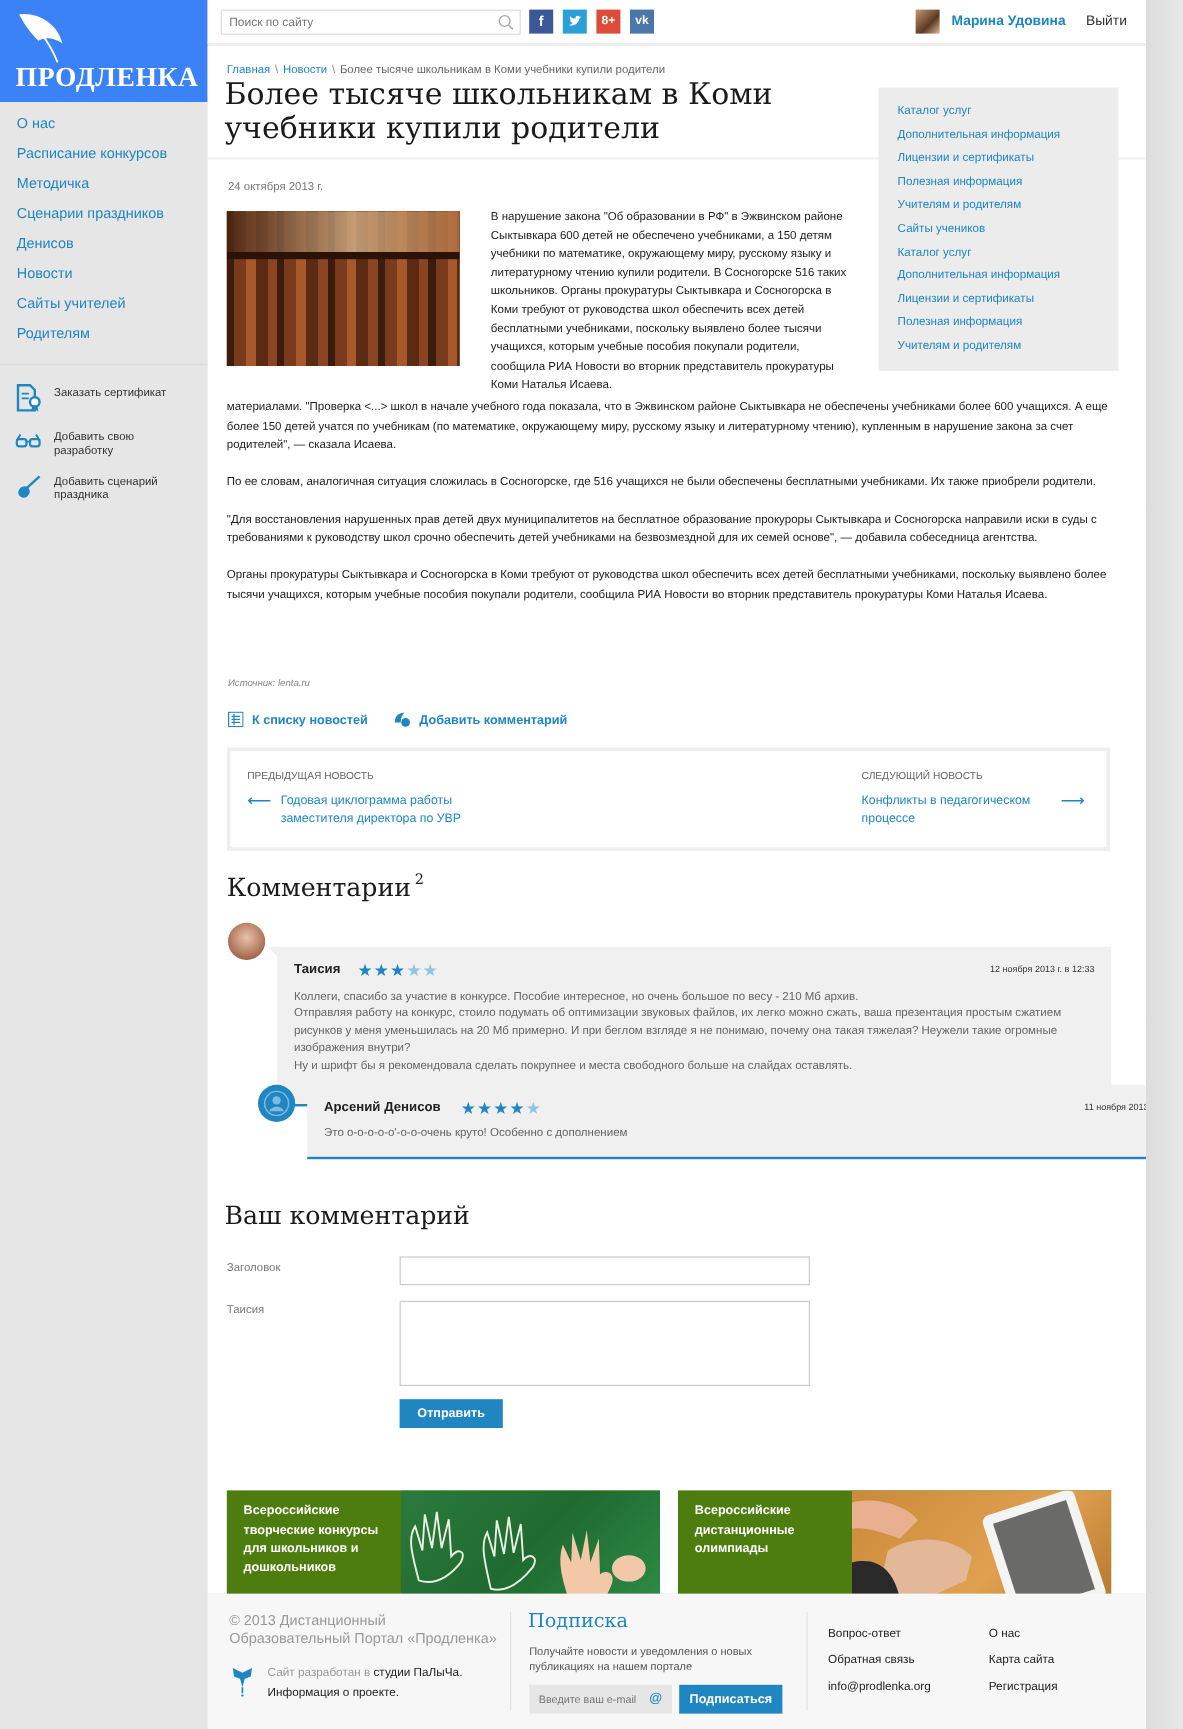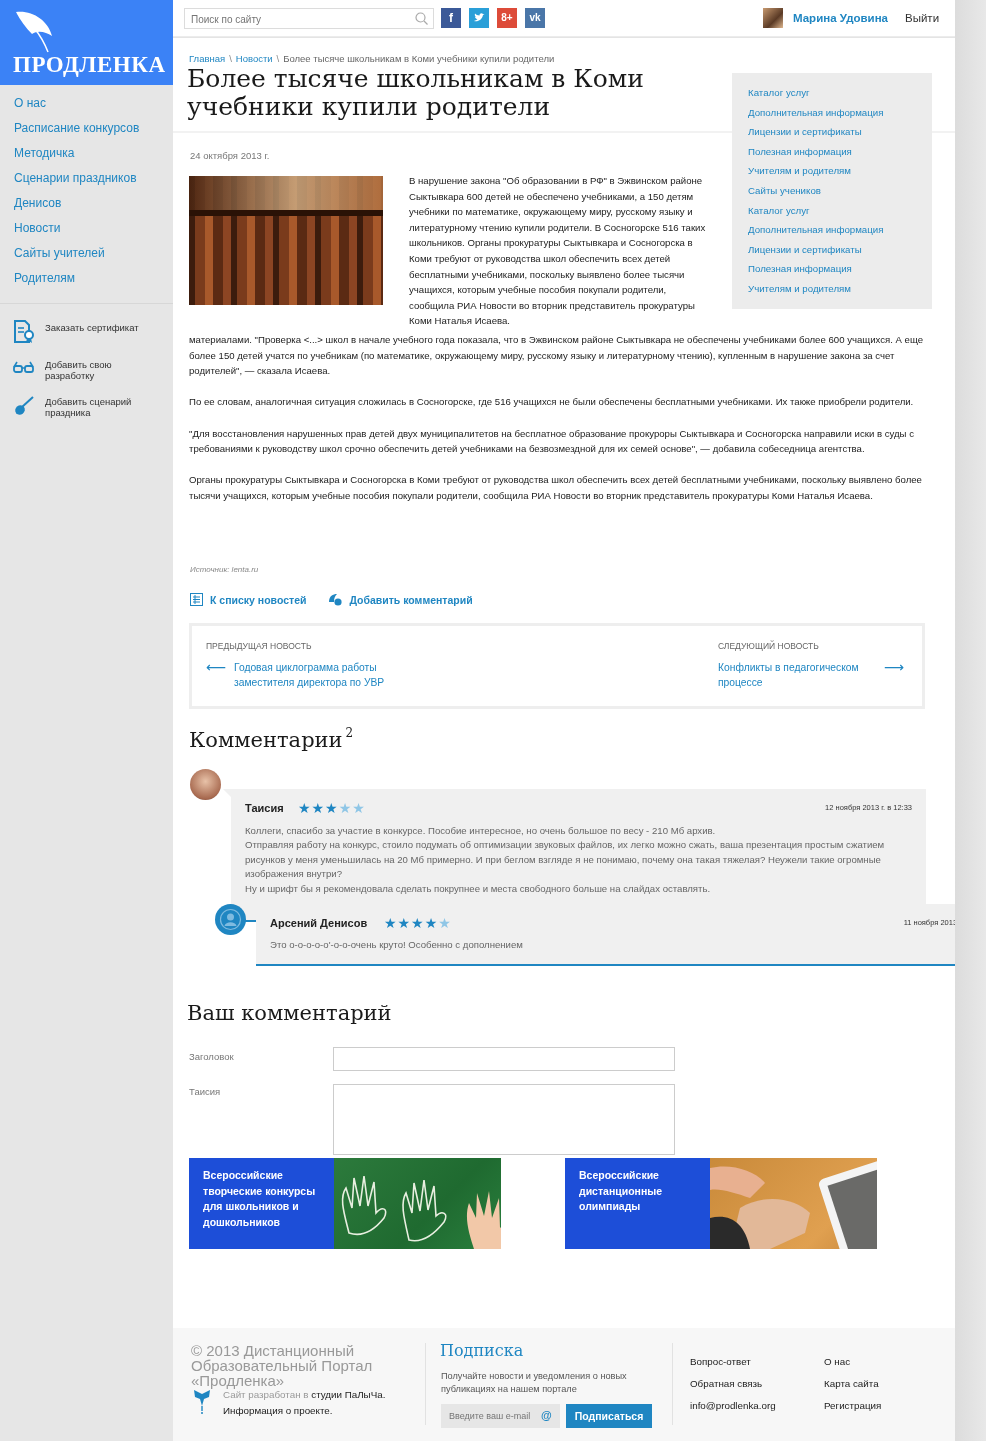--- a/index.html
+++ b/index.html
@@ -71,27 +71,27 @@
   .c-stars { position: absolute; top: 11px; font-size: 14px; letter-spacing: 1px; }
   .c-stars .on { color: #1f86c2; } .c-stars .off { color: #8fc6e6; }
   .c-date { position: absolute; right: 14px; top: 14px; font-size: 7.5px; color: #333; }
   .c-text { position: absolute; left: 14px; top: 35px; font-size: 9.6px; line-height: 14.4px; color: #666; width: 660px; }
 
   .form-title { position: absolute; left: 14px; top: 963px; font-family: "DejaVu Serif", serif; font-size: 21px; color: #1a1a1a; }
   .form-label { position: absolute; left: 16px; font-size: 9.5px; color: #777; }
   .form-input { position: absolute; left: 160px; width: 342px; border: 1px solid #ccc; background: #fff; font-family: "Liberation Sans", sans-serif; }
   .submit { position: absolute; left: 160px; top: 1128px; width: 86px; height: 24px; background: #1f86c2; color: #fff; font-size: 10.5px; font-weight: bold; border: none; font-family: "Liberation Sans", sans-serif; }
 
-  .banner { position: absolute; top: 1120px; width: 312px; height: 91px; background: #1d4ed8; overflow: hidden; }
+  .banner { position: absolute; top: 1204px; width: 361px; height: 91px; background: #4d7c0f; overflow: hidden; }
   .banner .btxt { position: absolute; left: 14px; top: 10px; color: #fff; font-size: 10.5px; font-weight: bold; line-height: 15.7px; width: 130px; }
   .banner .bimg { position: absolute; top: 0; height: 91px; }
 
   
   .footer { position: absolute; left: 173px; top: 1328px; width: 782px; height: 113px; background: #f7f7f7; }
-  .copyright { position: absolute; left: 18px; top: 15px; font-size: 15px; line-height: 15px; color: #999; width: 225px; }
+  .copyright { position: absolute; left: 18px; top: 15px; font-size: 12px; line-height: 15px; color: #999; width: 225px; }
   .dev { position: absolute; left: 50px; top: 59px; font-size: 9.8px; line-height: 15.5px; color: #999; width: 200px; }
   .dev b { color: #222; font-weight: normal; }
   .dev .info { color: #222; }
   .dev-icon { position: absolute; left: 20px; top: 60px; width: 18px; height: 26px; }
   .fsep { position: absolute; top: 15px; width: 1px; height: 82px; background: #e2e2e2; }
   .sub-title { position: absolute; left: 267px; top: 13px; font-family: "DejaVu Serif", serif; font-size: 16px; color: #1f86c2; }
   .sub-desc { position: absolute; left: 268px; top: 42px; font-size: 9.2px; line-height: 12.5px; color: #555; width: 210px; }
   .sub-email { position: absolute; left: 268px; top: 76px; width: 119px; height: 24px; background: #e6e6e6; border: none; font-size: 9px; padding: 0 8px; color: #999; font-family: "Liberation Sans", sans-serif; }
   .sub-at { position: absolute; left: 368px; top: 81px; font-size: 11px; color: #1f86c2; font-weight: bold; }
   .sub-btn { position: absolute; left: 393px; top: 76px; width: 86px; height: 24px; background: #1f86c2; color: #fff; border: none; font-size: 10.5px; font-weight: bold; font-family: "Liberation Sans", sans-serif; }

